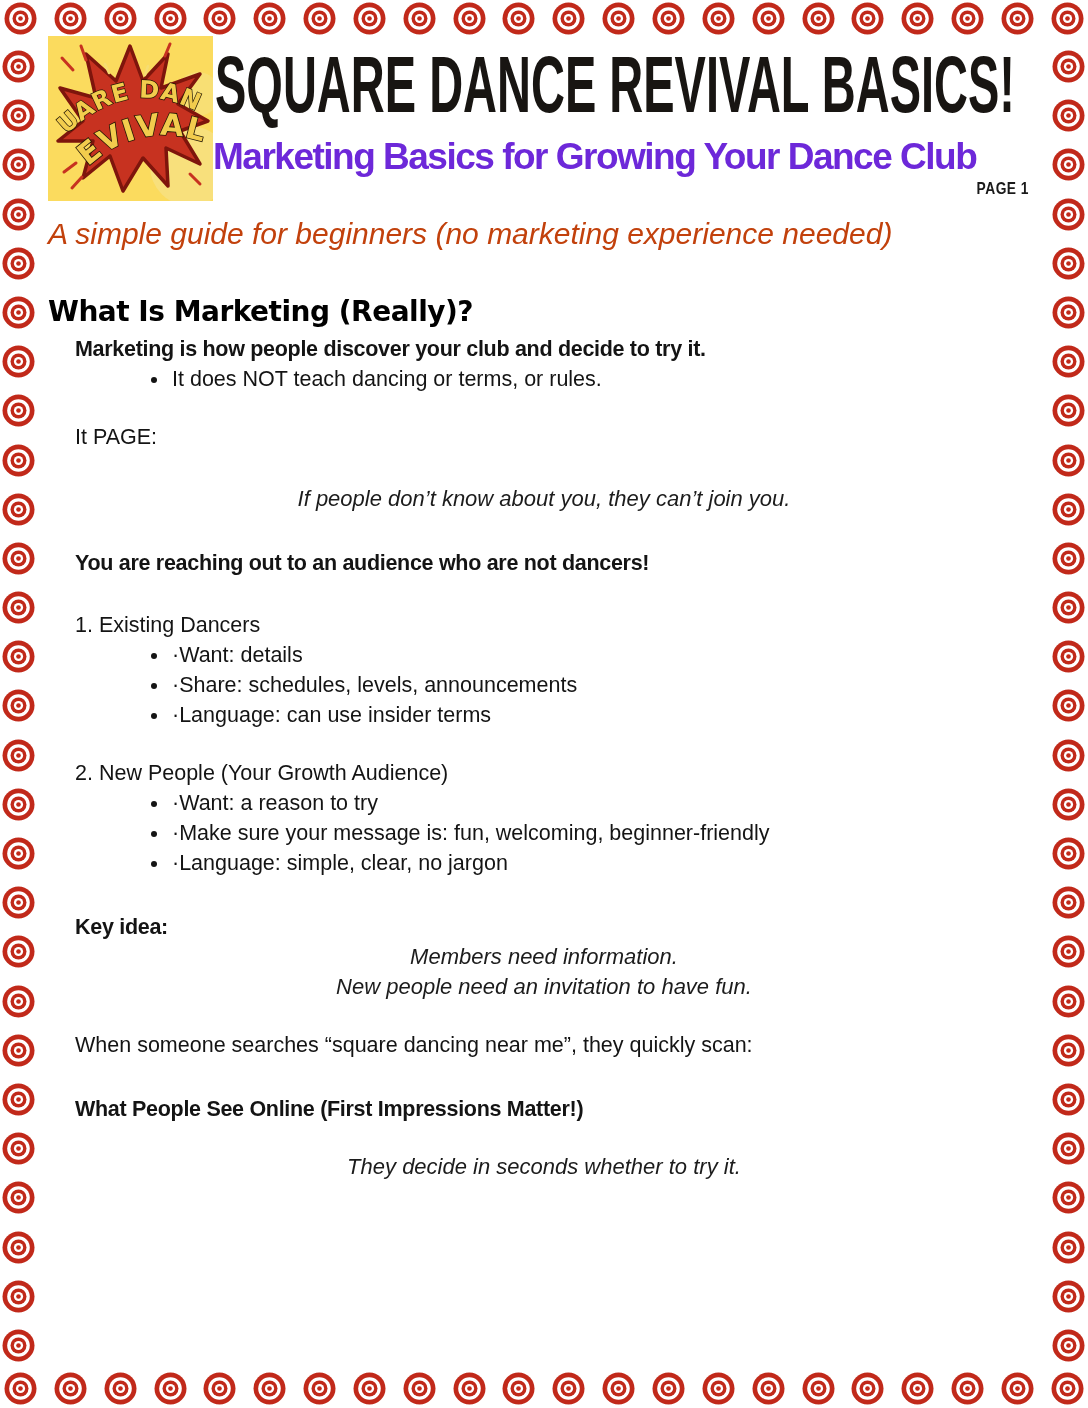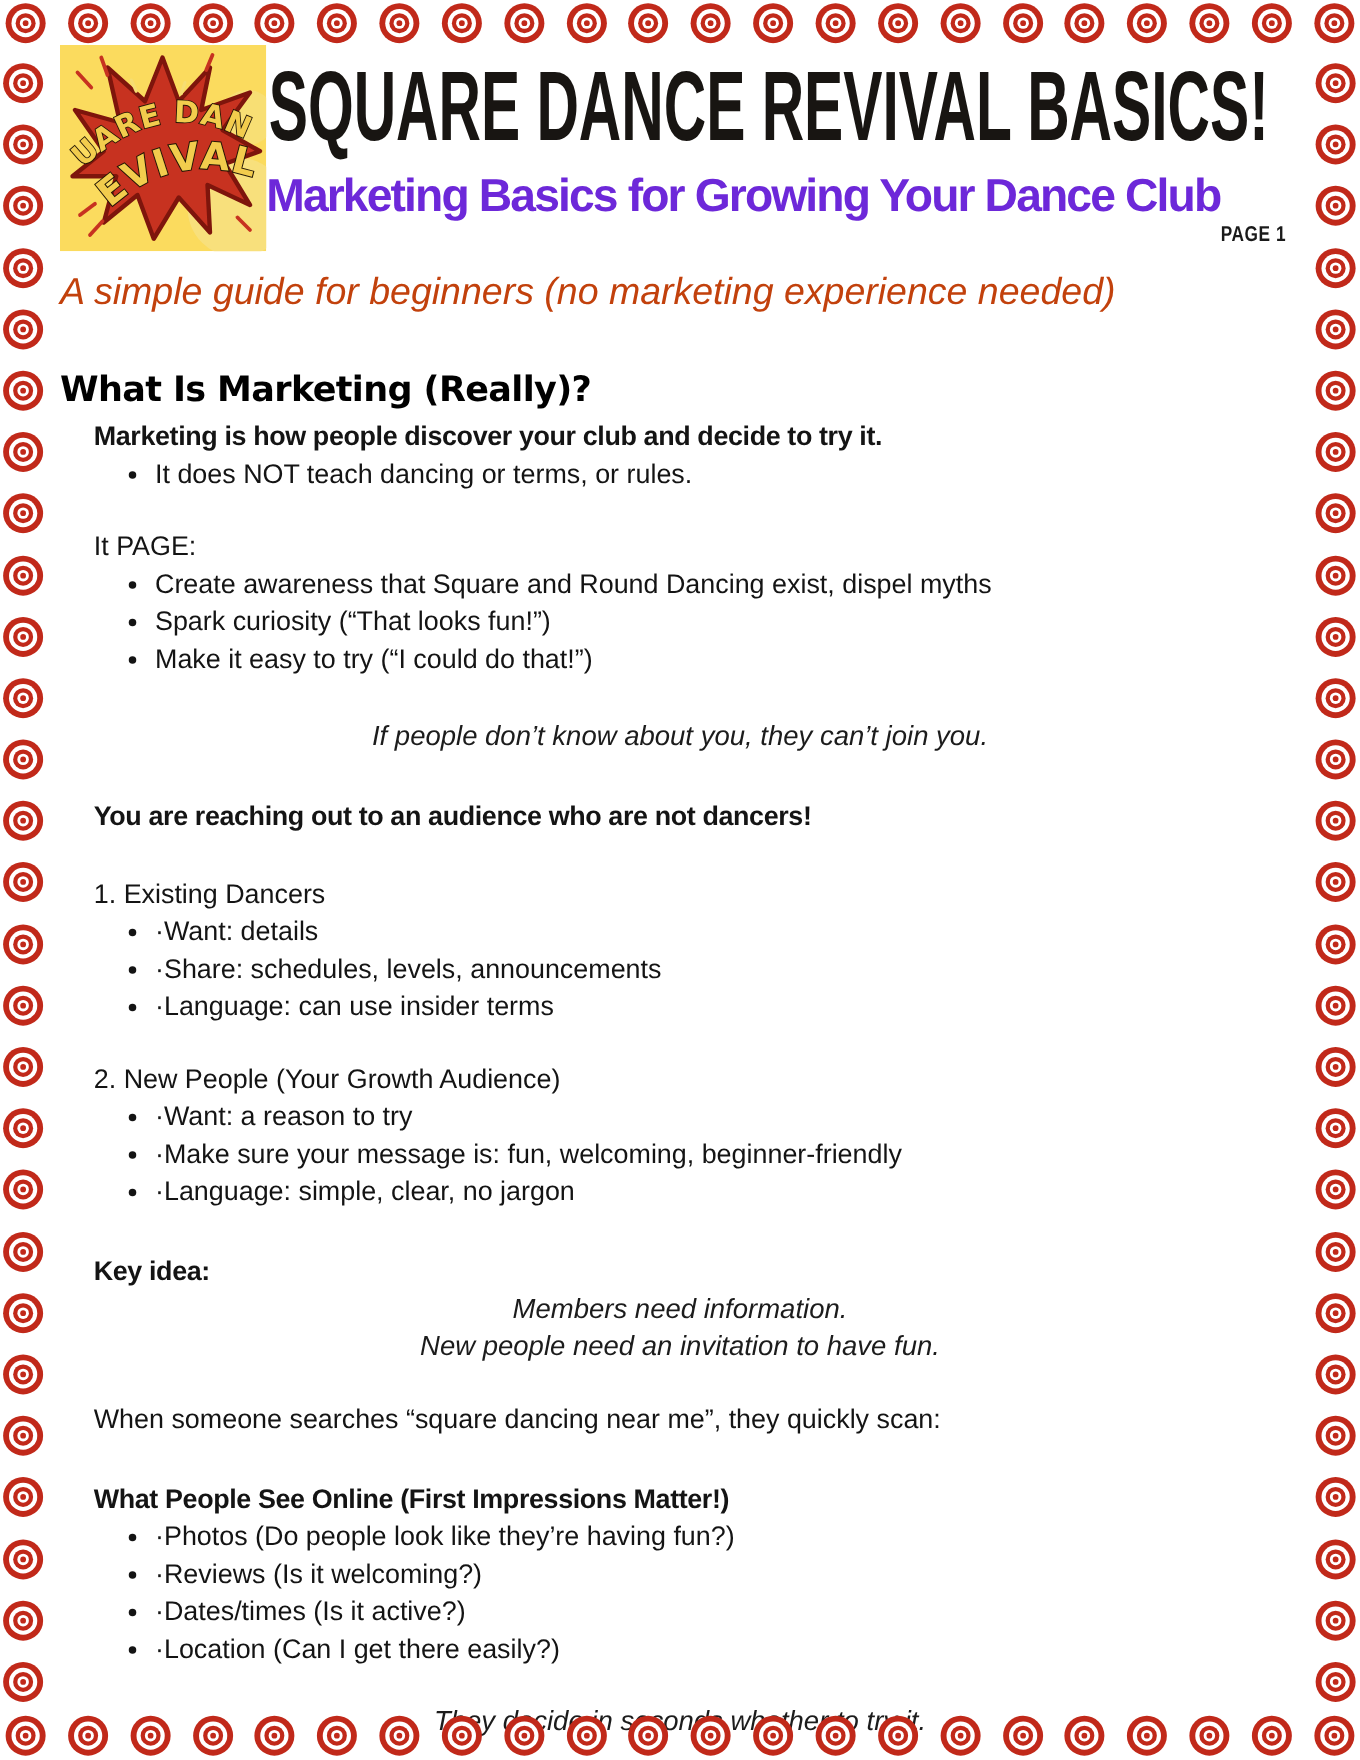--- a/index.html
+++ b/index.html
@@ -29,21 +29,21 @@
     padding-right:12px; transform:scale(0.92,1.15); transform-origin:right top; color:#1a1a1a;
   }
   .tagline { margin-top:16px; font-style:italic; font-size:30px; text-align:left; color:#c2410c; }
   h1.doc-heading {
     margin:44px 0 6px 0; font-family:"DejaVu Sans", sans-serif; font-weight:bold;
     font-size:28px; letter-spacing:-0.5px; color:#000;
   }
   .para { font-size:21.5px; line-height:30px; padding-left:27px; margin:0; }
   .para.bold { font-weight:bold; letter-spacing:-0.3px; }
   ul.bullets { margin:0; padding-left:74px; font-size:21.5px; line-height:30px; }
-  ul.bullets li { padding-left:2px; }
+  ul.bullets li { padding-left:2px;margin-left:48px; }
   .italic-line { font-style:italic; font-size:22px; line-height:30px; text-align:center; color:#1c1c1c; }
   
   .mt-sm { margin-top:2px; }
   .mt-md { margin-top:28px; }
   .mt-lg { margin-top:32px; }
   .mt-xl { margin-top:34px; }
   
   .logo-arc-text { font-family:"DejaVu Sans", sans-serif; font-weight:bold; paint-order:stroke; }
 </style>
 </head>
@@ -797,25 +797,20 @@
     <div class="tagline">A simple guide for beginners (no marketing experience needed)</div>
 
     <h1 class="doc-heading">What Is Marketing (Really)?</h1>
 
     <p class="para bold">Marketing is how people discover your club and decide to try it.</p>
     <ul class="bullets mt-sm">
       <li>It does NOT teach dancing or terms, or rules.</li>
     </ul>
 
     <p class="para mt-md">It PAGE:</p>
-    <ul class="bullets mt-sm">
-      <li>Create awareness that Square and Round Dancing exist, dispel myths</li>
-      <li>Spark curiosity (“That looks fun!”)</li>
-      <li>Make it easy to try (“I could do that!”)</li>
-    </ul>
 
     <div class="italic-line mt-lg">If people don’t know about you, they can’t join you.</div>
 
     <p class="para bold mt-xl">You are reaching out to an audience who are not dancers!</p>
 
     <p class="para mt-lg">1. Existing Dancers</p>
     <ul class="bullets mt-sm">
       <li>·Want: details</li>
       <li>·Share: schedules, levels, announcements</li>
       <li>·Language: can use insider terms</li>
@@ -828,23 +823,17 @@
       <li>·Language: simple, clear, no jargon</li>
     </ul>
 
     <p class="para bold mt-xl">Key idea:</p>
     <div class="italic-line">Members need information.</div>
     <div class="italic-line">New people need an invitation to have fun.</div>
 
     <p class="para mt-md">When someone searches “square dancing near me”, they quickly scan:</p>
 
     <p class="para bold mt-xl">What People See Online (First Impressions Matter!)</p>
-    <ul class="bullets mt-sm">
-      <li>·Photos (Do people look like they’re having fun?)</li>
-      <li>·Reviews (Is it welcoming?)</li>
-      <li>·Dates/times (Is it active?)</li>
-      <li>·Location (Can I get there easily?)</li>
-    </ul>
 
     <div class="italic-line mt-md">They decide in seconds whether to try it.</div>
 
   </div>
 </div>
 
 </body></html>

